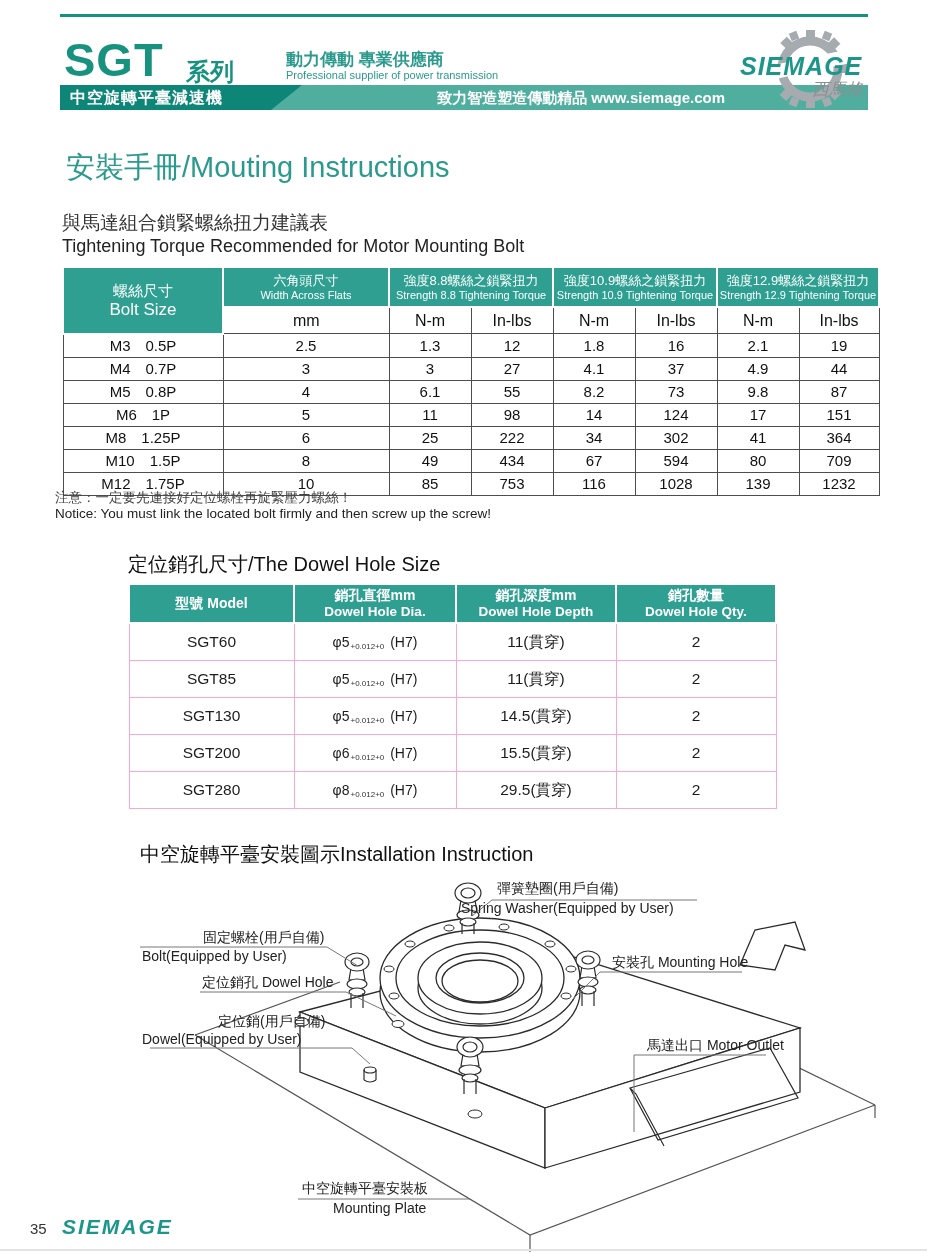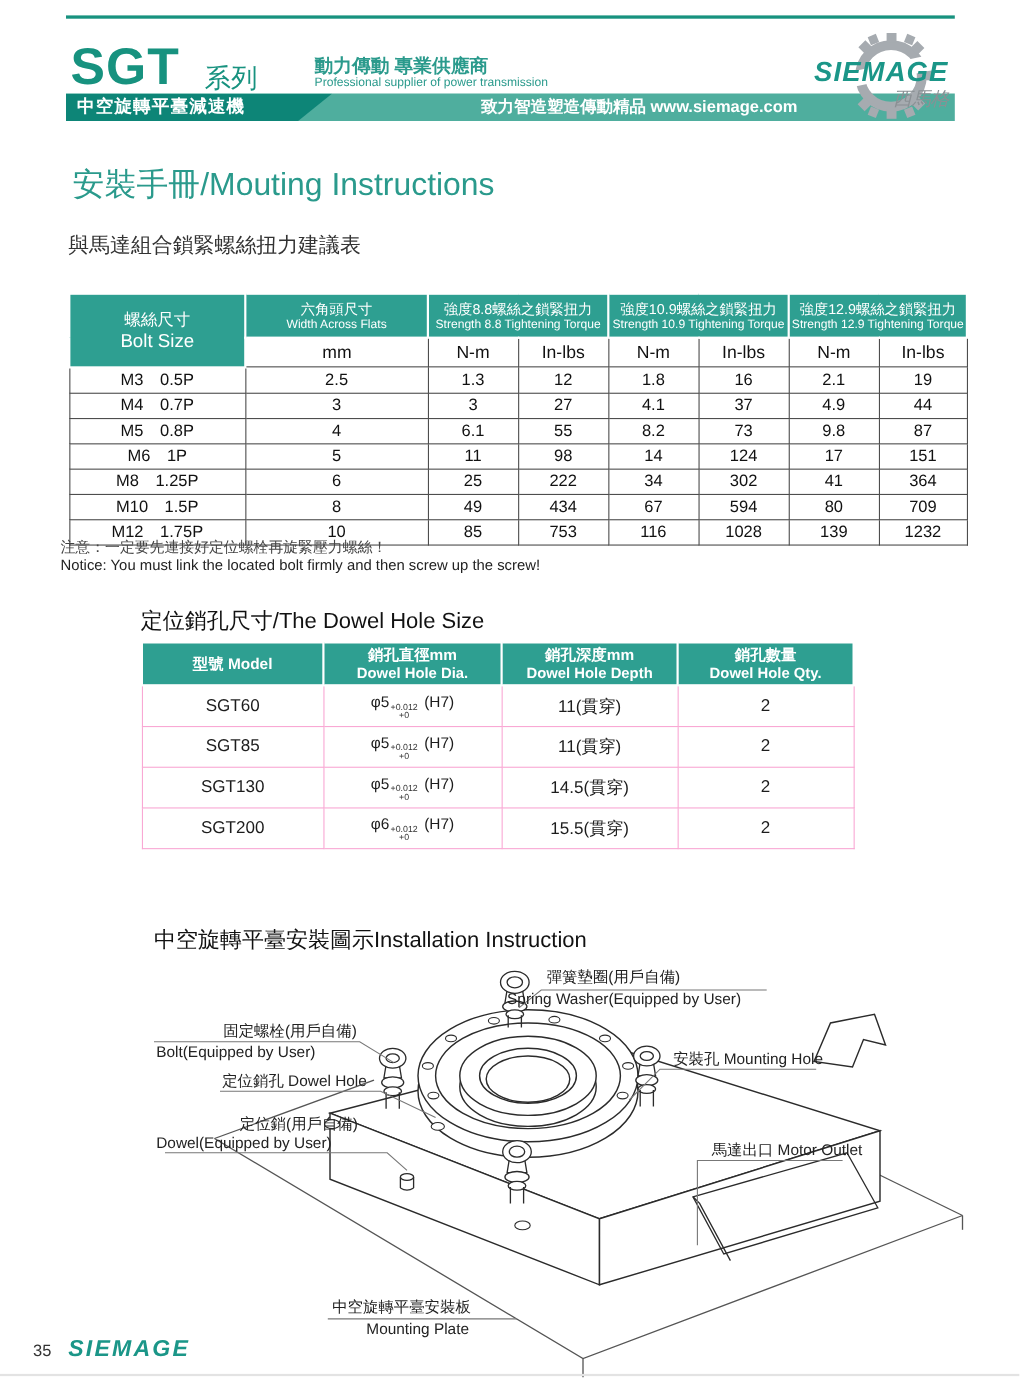--- a/index.html
+++ b/index.html
@@ -3,21 +3,21 @@
 <meta charset="utf-8">
 <style>
   html,body{margin:0;padding:0;background:#fff;}
   #page{position:relative;width:927px;height:1254px;background:#ffffff;overflow:hidden;
         font-family:"Liberation Sans","DejaVu Sans",sans-serif;color:#222;}
   .abs{position:absolute;}
 
   
   #top-line{left:60px;top:14px;width:808px;height:3px;background:#17927f;}
   #sgt-text{left:64px;top:36px;font-size:47px;font-weight:bold;color:#17927f;letter-spacing:1px;line-height:1;}
-  #sgt-suffix{left:186px;top:60px;font-size:24px;font-weight:normal;color:#17927f;line-height:1;}
+  #sgt-suffix{left:186px;top:60px;font-size:24px;font-weight:bold;color:#17927f;line-height:1;}
   #tagline-zh{left:286px;top:48px;font-size:17px;font-weight:bold;color:#2a9a8c;}
   #tagline-en{left:286px;top:69px;font-size:11px;color:#2a9a8c;}
   #banner{left:60px;top:85px;width:808px;height:25px;background:#4fae9e;}
   #banner-dark{position:absolute;left:0;top:0;width:260px;height:25px;background:#0d8577;
                clip-path:polygon(0 0,242px 0,211px 100%,0 100%);}
   #banner-left-text{position:absolute;left:10px;top:0;height:25px;line-height:25px;
                font-size:16px;font-weight:bold;color:#fff;letter-spacing:1px;}
   #banner-right-text{position:absolute;right:143px;top:0;height:25px;line-height:25px;
                font-size:15px;font-weight:bold;color:#fff;}
   #logo-gear{left:752px;top:28px;}
@@ -46,21 +46,21 @@
   #notice-en{left:55px;top:506px;font-size:13.5px;color:#222;}
 
   
   #dowel-title{left:128px;top:551px;font-size:20px;color:#111;}
   #dowel-table{position:absolute;left:128px;top:583px;border-collapse:collapse;table-layout:fixed;width:647px;}
   #dowel-table th{background:#2e9f91;color:#fff;font-weight:bold;border:2px solid #fff;padding:2px 0;}
   #dowel-table th .h-zh{font-size:14px;line-height:17px;}
   #dowel-table th .h-en{font-size:13.5px;line-height:16px;}
   #dowel-table td{border:1px solid #f9a8d4;background:#fff;text-align:center;height:36px;
                   font-size:15.5px;color:#1c1c1c;padding:0;}
-  .tol{display:inline-flex;flex-direction:column;font-size:8px;line-height:8px;vertical-align:-2px;margin:0 2px 0 1px;color:#333;align-items:center;}
+  .tol{display:inline-flex;font-size:8px;line-height:8px;vertical-align:-2px;margin:0 2px 0 1px;color:#333;align-items:center;}
   .dia-base,.dia-fit{font-size:14px;}
 
   
   #install-title{left:140px;top:841px;font-size:20px;color:#111;}
   .diag-label{font-size:14px;color:#222;white-space:nowrap;}
   #lbl-spring-zh{left:497px;top:880px;}
   #lbl-spring-en{left:461px;top:900px;}
   #lbl-bolt-zh{left:203px;top:929px;}
   #lbl-bolt-en{left:142px;top:948px;}
   #lbl-dowelhole{left:202px;top:974px;}
@@ -116,20 +116,21 @@
       <rect x="71" y="70" width="8" height="8" transform="rotate(-22 75 74)"></rect>
     </g>
     <rect x="8" y="30" width="96" height="14" fill="#ffffff" transform="rotate(-12 56 37)"></rect>
   </svg>
   <div class="abs" id="logo-text">SIEMAGE</div>
   <div class="abs" id="logo-sub">西馬格</div>
 
   <div class="abs" id="main-title">安裝手冊/Mouting Instructions</div>
 
   <div class="abs" id="torque-title-zh">與馬達組合鎖緊螺絲扭力建議表</div>
+  <div class="abs" id="torque-title-en">Tightening Torque Recommended for Motor Mounting Bolt</div>
 
   <table id="torque-table">
     <colgroup>
       <col style="width:160px">
         <col style="width:166px">
       <col style="width:82px">
         <col style="width:82px">
       <col style="width:82px">
         <col style="width:82px">
       <col style="width:82px">
@@ -300,20 +301,29 @@
           <td>14.5(貫穿)</td>
           <td>2</td>
         </tr>
         <tr>
           <td>SGT200</td>
           <td><span class="dia-base">φ6</span><span class="tol">
               <span>+0.012</span>
               <span>+0</span>
             </span><span class="dia-fit"> (H7)</span></td>
           <td>15.5(貫穿)</td>
+          <td>2</td>
+        </tr>
+        <tr>
+          <td>SGT280</td>
+          <td><span class="dia-base">φ8</span><span class="tol">
+              <span>+0.012</span>
+              <span>+0</span>
+            </span><span class="dia-fit"> (H7)</span></td>
+          <td>29.5(貫穿)</td>
           <td>2</td>
         </tr>
       </tbody>
   </table>
 
   <div class="abs" id="install-title">中空旋轉平臺安裝圖示Installation Instruction</div>
 
   <svg id="diagram-svg" width="927" height="399" viewBox="0 855 927 399">
     <g stroke="#555" stroke-width="1.2" fill="none">
       <path d="M195,1035 L530,1235 L875,1105"></path>

